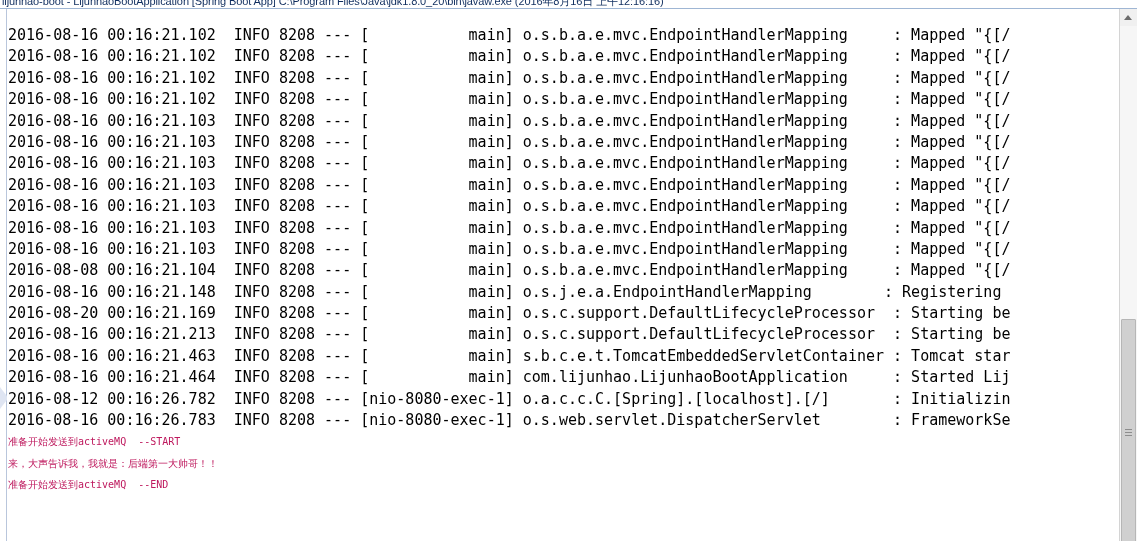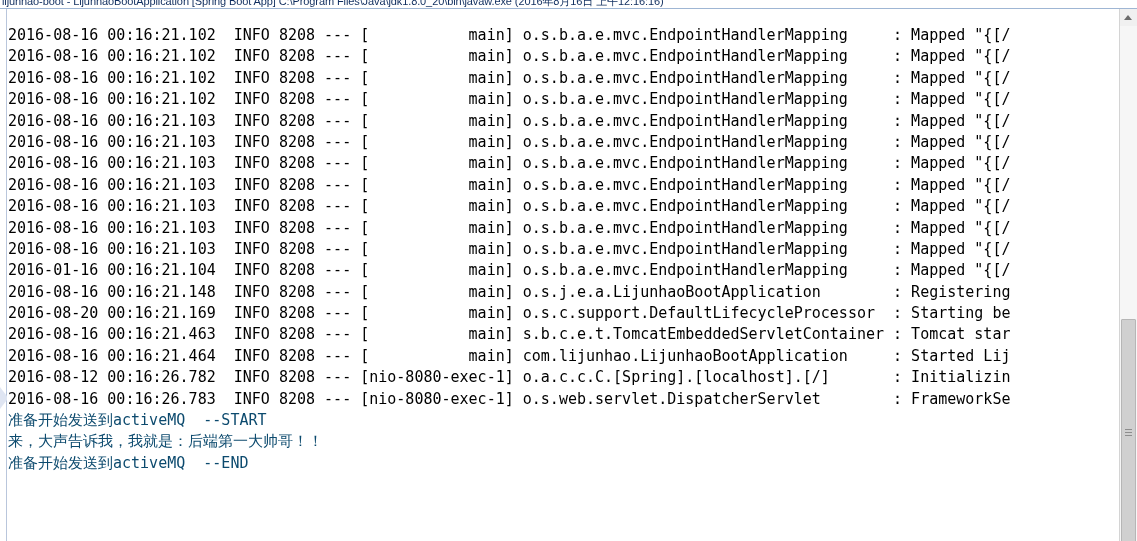--- a/index.html
+++ b/index.html
@@ -113,24 +113,24 @@
   .log-line .seg-dash   { color: #000000; }
   .log-line .seg-thread { color: #000000; }
   .log-line .seg-logger { color: #000000; }
   .log-line .seg-sep    { color: #000000; }
   .log-line .seg-msg    { color: #000000; }
 
   .out-line {
     display: block;
     white-space: pre;
     font-family: "DejaVu Sans Mono", "Liberation Mono", monospace;
-    font-size: 15px;
+    font-size: 10px;
     line-height: 21.4px;
     height: 21.4px;
-    color: #0c4a6e;
+    color: #be185d;
   }
 
   
   #vscroll {
     position: absolute;
     right: 0;
     top: 0;
     width: 18px;
     height: 532px;
     background: #f0f0f0;
@@ -212,23 +212,24 @@
         <span class="log-line"><span class="seg-ts">2016-08-16 00:16:21.102</span>  <span class="seg-level">INFO</span> <span class="seg-pid">8208</span> <span class="seg-dash">---</span> <span class="seg-thread">[           main]</span> <span class="seg-logger">o.s.b.a.e.mvc.EndpointHandlerMapping    </span> <span class="seg-sep">:</span> <span class="seg-msg">Mapped "{[/</span></span>
         <span class="log-line"><span class="seg-ts">2016-08-16 00:16:21.102</span>  <span class="seg-level">INFO</span> <span class="seg-pid">8208</span> <span class="seg-dash">---</span> <span class="seg-thread">[           main]</span> <span class="seg-logger">o.s.b.a.e.mvc.EndpointHandlerMapping    </span> <span class="seg-sep">:</span> <span class="seg-msg">Mapped "{[/</span></span>
         <span class="log-line"><span class="seg-ts">2016-08-16 00:16:21.102</span>  <span class="seg-level">INFO</span> <span class="seg-pid">8208</span> <span class="seg-dash">---</span> <span class="seg-thread">[           main]</span> <span class="seg-logger">o.s.b.a.e.mvc.EndpointHandlerMapping    </span> <span class="seg-sep">:</span> <span class="seg-msg">Mapped "{[/</span></span>
         <span class="log-line"><span class="seg-ts">2016-08-16 00:16:21.103</span>  <span class="seg-level">INFO</span> <span class="seg-pid">8208</span> <span class="seg-dash">---</span> <span class="seg-thread">[           main]</span> <span class="seg-logger">o.s.b.a.e.mvc.EndpointHandlerMapping    </span> <span class="seg-sep">:</span> <span class="seg-msg">Mapped "{[/</span></span>
         <span class="log-line"><span class="seg-ts">2016-08-16 00:16:21.103</span>  <span class="seg-level">INFO</span> <span class="seg-pid">8208</span> <span class="seg-dash">---</span> <span class="seg-thread">[           main]</span> <span class="seg-logger">o.s.b.a.e.mvc.EndpointHandlerMapping    </span> <span class="seg-sep">:</span> <span class="seg-msg">Mapped "{[/</span></span>
         <span class="log-line"><span class="seg-ts">2016-08-16 00:16:21.103</span>  <span class="seg-level">INFO</span> <span class="seg-pid">8208</span> <span class="seg-dash">---</span> <span class="seg-thread">[           main]</span> <span class="seg-logger">o.s.b.a.e.mvc.EndpointHandlerMapping    </span> <span class="seg-sep">:</span> <span class="seg-msg">Mapped "{[/</span></span>
         <span class="log-line"><span class="seg-ts">2016-08-16 00:16:21.103</span>  <span class="seg-level">INFO</span> <span class="seg-pid">8208</span> <span class="seg-dash">---</span> <span class="seg-thread">[           main]</span> <span class="seg-logger">o.s.b.a.e.mvc.EndpointHandlerMapping    </span> <span class="seg-sep">:</span> <span class="seg-msg">Mapped "{[/</span></span>
         <span class="log-line"><span class="seg-ts">2016-08-16 00:16:21.103</span>  <span class="seg-level">INFO</span> <span class="seg-pid">8208</span> <span class="seg-dash">---</span> <span class="seg-thread">[           main]</span> <span class="seg-logger">o.s.b.a.e.mvc.EndpointHandlerMapping    </span> <span class="seg-sep">:</span> <span class="seg-msg">Mapped "{[/</span></span>
         <span class="log-line"><span class="seg-ts">2016-08-16 00:16:21.103</span>  <span class="seg-level">INFO</span> <span class="seg-pid">8208</span> <span class="seg-dash">---</span> <span class="seg-thread">[           main]</span> <span class="seg-logger">o.s.b.a.e.mvc.EndpointHandlerMapping    </span> <span class="seg-sep">:</span> <span class="seg-msg">Mapped "{[/</span></span>
         <span class="log-line"><span class="seg-ts">2016-08-16 00:16:21.103</span>  <span class="seg-level">INFO</span> <span class="seg-pid">8208</span> <span class="seg-dash">---</span> <span class="seg-thread">[           main]</span> <span class="seg-logger">o.s.b.a.e.mvc.EndpointHandlerMapping    </span> <span class="seg-sep">:</span> <span class="seg-msg">Mapped "{[/</span></span>
-        <span class="log-line"><span class="seg-ts">2016-01-16 00:16:21.104</span>  <span class="seg-level">INFO</span> <span class="seg-pid">8208</span> <span class="seg-dash">---</span> <span class="seg-thread">[           main]</span> <span class="seg-logger">o.s.b.a.e.mvc.EndpointHandlerMapping    </span> <span class="seg-sep">:</span> <span class="seg-msg">Mapped "{[/</span></span>
-        <span class="log-line"><span class="seg-ts">2016-08-16 00:16:21.148</span>  <span class="seg-level">INFO</span> <span class="seg-pid">8208</span> <span class="seg-dash">---</span> <span class="seg-thread">[           main]</span> <span class="seg-logger">o.s.j.e.a.LijunhaoBootApplication       </span> <span class="seg-sep">:</span> <span class="seg-msg">Registering</span></span>
+        <span class="log-line"><span class="seg-ts">2016-08-08 00:16:21.104</span>  <span class="seg-level">INFO</span> <span class="seg-pid">8208</span> <span class="seg-dash">---</span> <span class="seg-thread">[           main]</span> <span class="seg-logger">o.s.b.a.e.mvc.EndpointHandlerMapping    </span> <span class="seg-sep">:</span> <span class="seg-msg">Mapped "{[/</span></span>
+        <span class="log-line"><span class="seg-ts">2016-08-16 00:16:21.148</span>  <span class="seg-level">INFO</span> <span class="seg-pid">8208</span> <span class="seg-dash">---</span> <span class="seg-thread">[           main]</span> <span class="seg-logger">o.s.j.e.a.EndpointHandlerMapping       </span> <span class="seg-sep">:</span> <span class="seg-msg">Registering</span></span>
         <span class="log-line"><span class="seg-ts">2016-08-20 00:16:21.169</span>  <span class="seg-level">INFO</span> <span class="seg-pid">8208</span> <span class="seg-dash">---</span> <span class="seg-thread">[           main]</span> <span class="seg-logger">o.s.c.support.DefaultLifecycleProcessor </span> <span class="seg-sep">:</span> <span class="seg-msg">Starting be</span></span>
+        <span class="log-line"><span class="seg-ts">2016-08-16 00:16:21.213</span>  <span class="seg-level">INFO</span> <span class="seg-pid">8208</span> <span class="seg-dash">---</span> <span class="seg-thread">[           main]</span> <span class="seg-logger">o.s.c.support.DefaultLifecycleProcessor </span> <span class="seg-sep">:</span> <span class="seg-msg">Starting be</span></span>
         <span class="log-line"><span class="seg-ts">2016-08-16 00:16:21.463</span>  <span class="seg-level">INFO</span> <span class="seg-pid">8208</span> <span class="seg-dash">---</span> <span class="seg-thread">[           main]</span> <span class="seg-logger">s.b.c.e.t.TomcatEmbeddedServletContainer</span> <span class="seg-sep">:</span> <span class="seg-msg">Tomcat star</span></span>
         <span class="log-line"><span class="seg-ts">2016-08-16 00:16:21.464</span>  <span class="seg-level">INFO</span> <span class="seg-pid">8208</span> <span class="seg-dash">---</span> <span class="seg-thread">[           main]</span> <span class="seg-logger">com.lijunhao.LijunhaoBootApplication    </span> <span class="seg-sep">:</span> <span class="seg-msg">Started Lij</span></span>
         <span class="log-line"><span class="seg-ts">2016-08-12 00:16:26.782</span>  <span class="seg-level">INFO</span> <span class="seg-pid">8208</span> <span class="seg-dash">---</span> <span class="seg-thread">[nio-8080-exec-1]</span> <span class="seg-logger">o.a.c.c.C.[Spring].[localhost].[/]      </span> <span class="seg-sep">:</span> <span class="seg-msg">Initializin</span></span>
         <span class="log-line"><span class="seg-ts">2016-08-16 00:16:26.783</span>  <span class="seg-level">INFO</span> <span class="seg-pid">8208</span> <span class="seg-dash">---</span> <span class="seg-thread">[nio-8080-exec-1]</span> <span class="seg-logger">o.s.web.servlet.DispatcherServlet       </span> <span class="seg-sep">:</span> <span class="seg-msg">FrameworkSe</span></span>
         <span class="out-line">准备开始发送到activeMQ  --START</span>
         <span class="out-line">来，大声告诉我，我就是：后端第一大帅哥！！</span>
         <span class="out-line">准备开始发送到activeMQ  --END</span>
       </div>
 
     <div id="vscroll">

